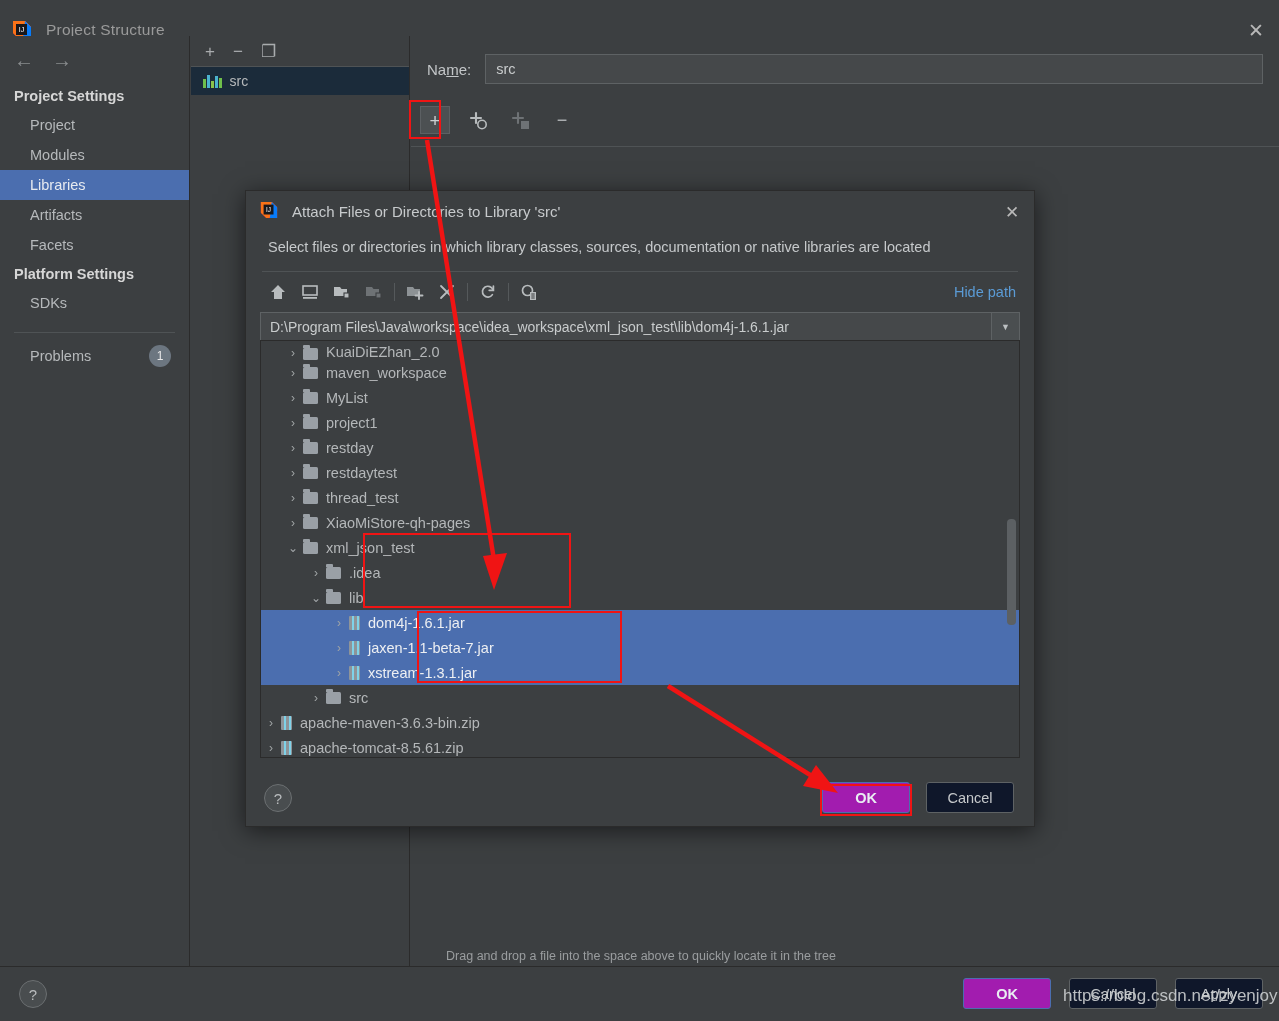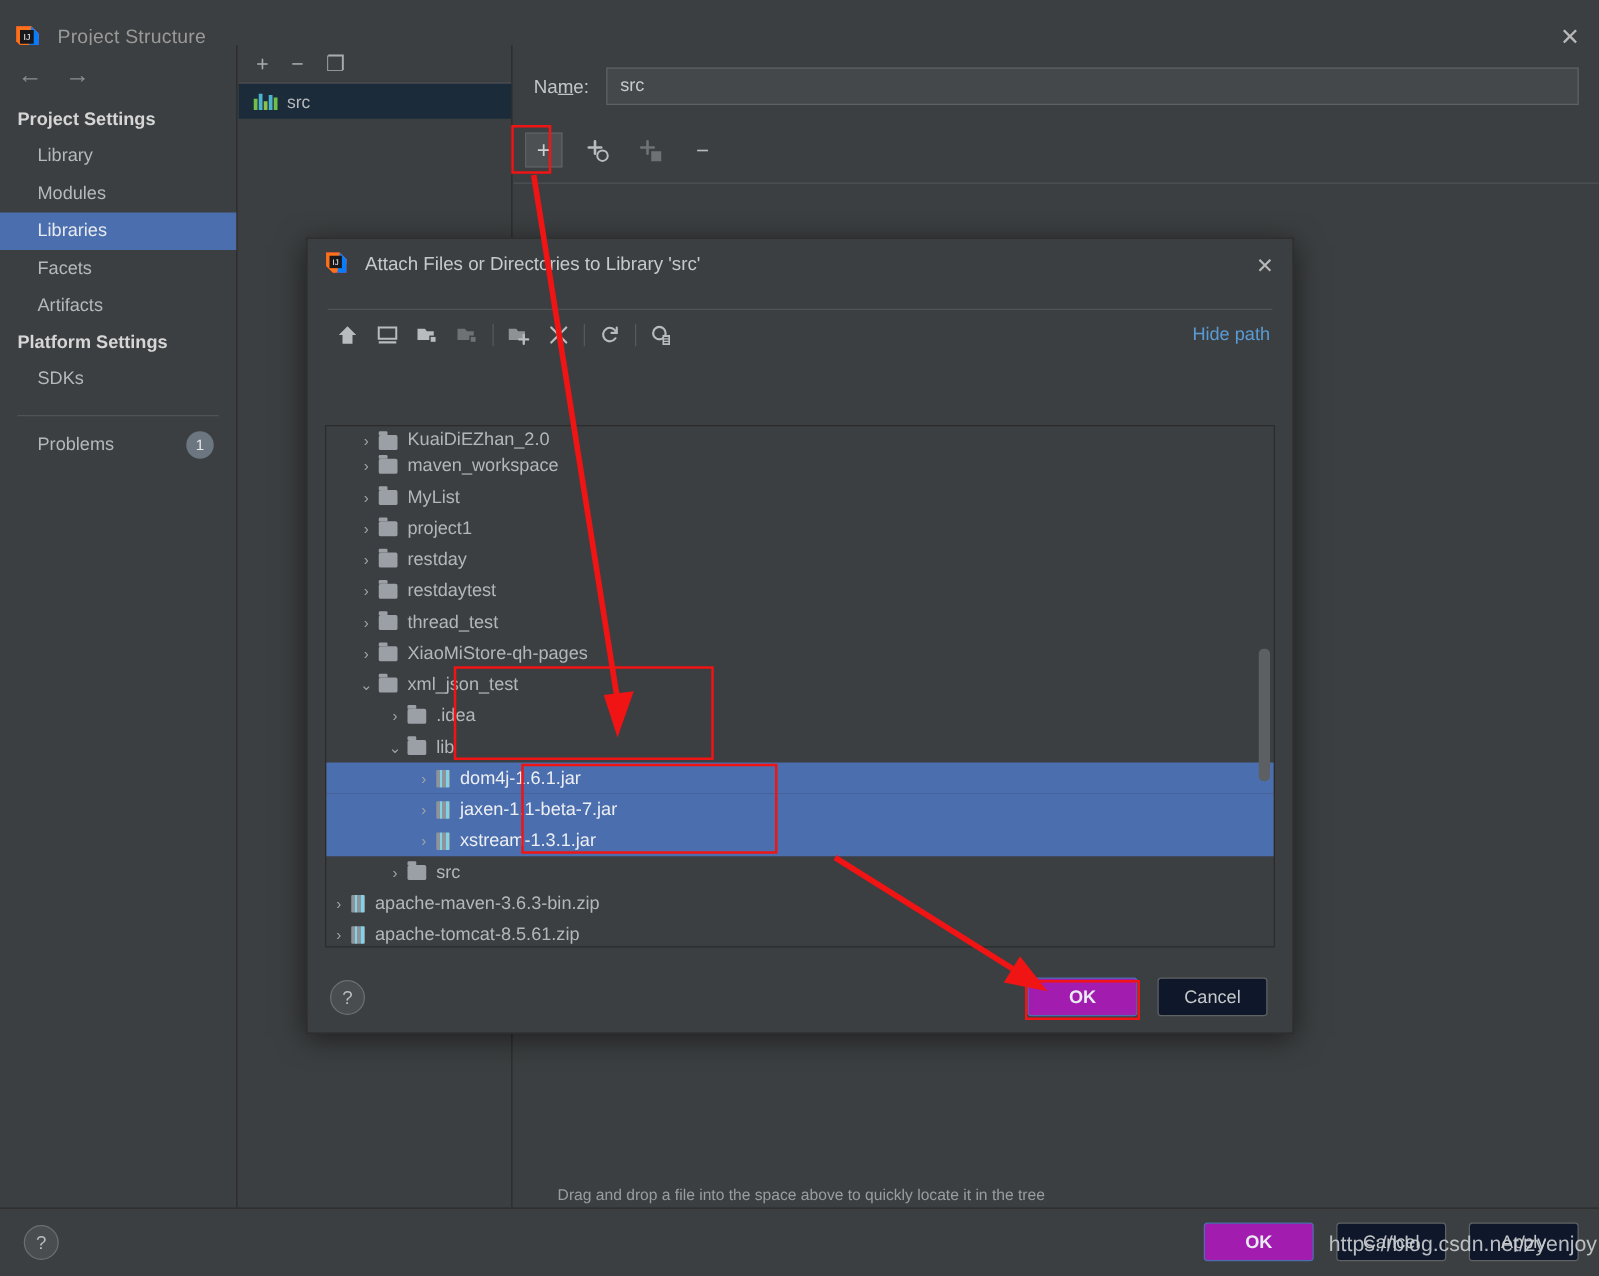--- a/index.html
+++ b/index.html
@@ -209,25 +209,25 @@
     <span class="win-close">✕</span>
   </div>
 
   <div class="sidebar">
     <div class="nav-arrows">
       <span class="nav-arrow">←</span>
       <span class="nav-arrow">→</span>
     </div>
 
     <div class="side-group">Project Settings</div>
-    <div class="side-item">Library</div>
+    <div class="side-item">Project</div>
     <div class="side-item">Modules</div>
     <div class="side-item selected">Libraries</div>
+    <div class="side-item">Artifacts</div>
     <div class="side-item">Facets</div>
-    <div class="side-item">Artifacts</div>
 
     <div class="side-group">Platform Settings</div>
     <div class="side-item">SDKs</div>
 
     <div class="side-sep"></div>
 
     <div class="side-problems">
       <span class="lbl">Problems</span>
       <span class="badge">1</span>
     </div>
@@ -287,20 +287,21 @@
           <path d="M1 1 H13 L19 7 V11 L10 19 H7 L1 13 Z" fill="#f97a12" opacity=".9"></path>
           <path d="M13 1 L19 7 V19 H11 Z" fill="#087cfa"></path>
           <rect x="4" y="4" width="11" height="11" fill="#17171c"></rect>
           <text x="9.5" y="12.2" font-size="7" fill="#ffffff" text-anchor="middle" font-family="'Liberation Sans',sans-serif">IJ</text>
         </svg>
       </span>
       <span class="txt">Attach Files or Directories to Library 'src'</span>
       <span class="dlg-close">✕</span>
     </div>
 
+    <div class="dlg-sub">Select files or directories in which library classes, sources, documentation or native libraries are located</div>
     <div class="dlg-hr"></div>
 
     <div class="dlg-toolbar">
       <span class="ft-ico">
         <svg width="18" height="18" viewBox="0 0 18 18">
             <path d="M9 2 L16 9 H13 V16 H5 V9 H2 Z" fill="#b8bcbe"></path>
           </svg>
       </span>
       <span class="ft-ico">
         <svg width="18" height="18" viewBox="0 0 18 18">
@@ -343,20 +344,26 @@
       <span class="ft-ico">
         <svg width="18" height="18" viewBox="0 0 18 18">
             <circle cx="7.5" cy="7.5" r="5" fill="none" stroke="#b8bcbe" stroke-width="1.7"></circle>
             <rect x="10" y="9" width="6" height="8" fill="#b8bcbe"></rect>
             <path d="M11.3 11 H14.7 M11.3 13 H14.7 M11.3 15 H14.7" stroke="#3c3f41" stroke-width="1"></path>
           </svg>
       </span>
       <span class="hide-path">Hide path</span>
     </div>
 
+    <div class="path-row">
+      <div class="path-box" placeholder="Path">
+        <span>D:\Program Files\Java\workspace\idea_workspace\xml_json_test\lib\dom4j-1.6.1.jar</span>
+      </div>
+      <div class="path-drop">▼</div>
+    </div>
 
     <div class="dlg-hint">Drag and drop a file into the space above to quickly locate it in the tree</div>
 
     <div class="dlg-footer">
       <span class="helpcircle">?</span>
       <div class="dlg-btns">
         <span class="btn primary btn-ok-dlg">OK</span>
         <span class="btn btn-cancel-dlg">Cancel</span>
       </div>
     </div>

